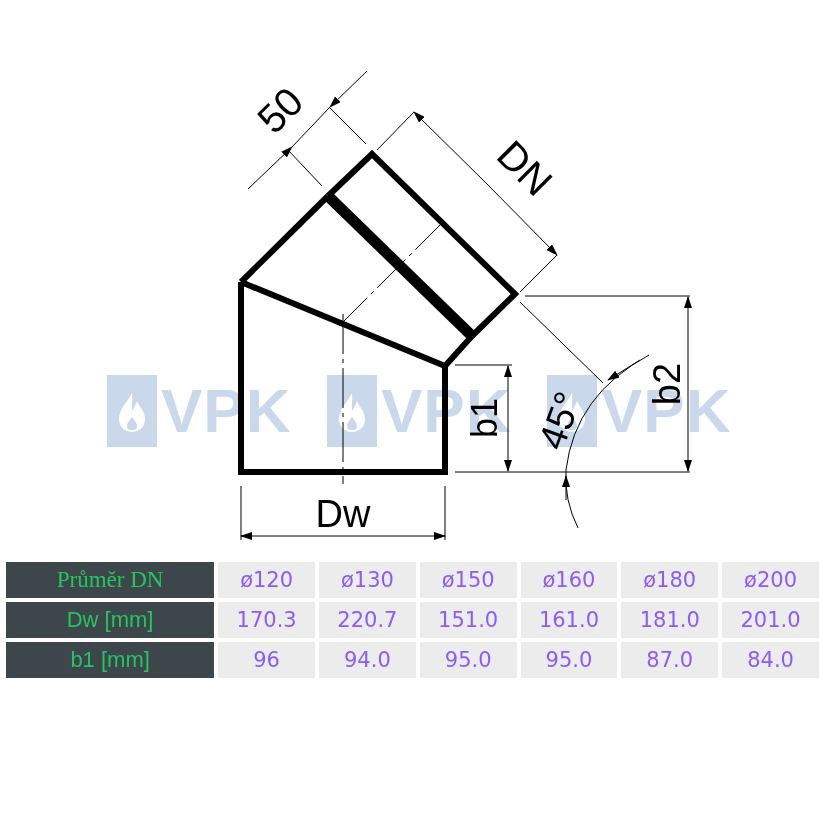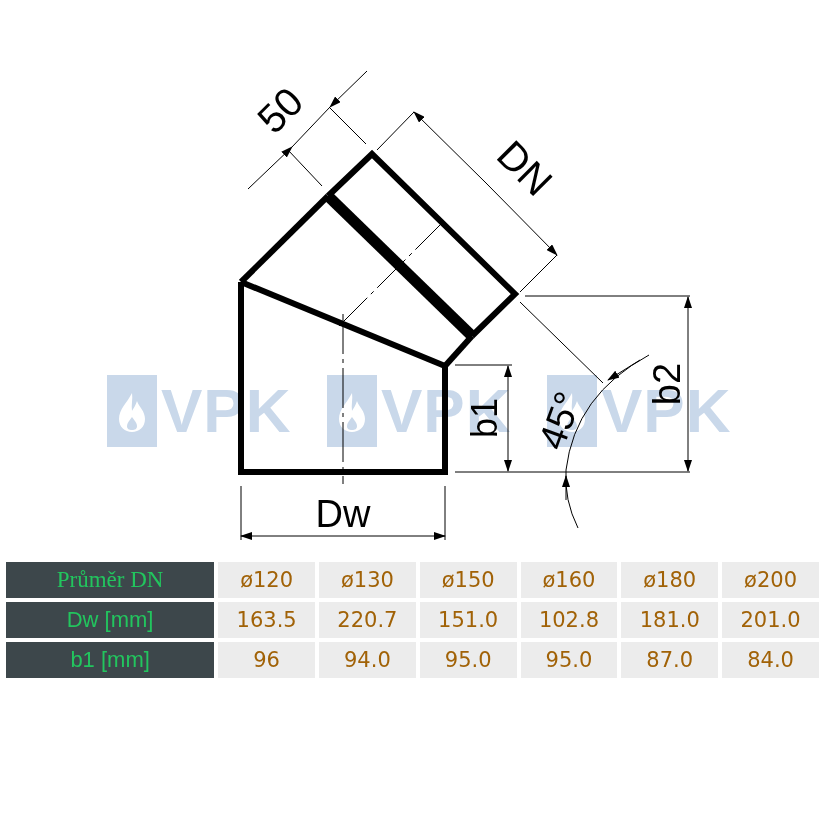--- a/index.html
+++ b/index.html
@@ -6,21 +6,21 @@
   body { width:823px; height:823px; position:relative; overflow:hidden; font-family:"DejaVu Sans", sans-serif; }
   .drawing { position:absolute; left:0; top:0; width:823px; height:560px; }
   .wm { position:absolute; top:375px; height:72px; display:flex; align-items:flex-start; }
   .wm .box { width:50px; height:72px; background:#c9d8ea; position:relative; }
   .wm .box svg { position:absolute; left:10px; top:16px; }
   .wm .txt { font-family:"Liberation Sans", sans-serif; font-weight:bold; font-size:62px; color:#c9d8ea; letter-spacing:1px; margin-left:4px; line-height:72px; }
   table.spec { position:absolute; left:2px; top:558px; border-collapse:separate; border-spacing:4px 4px; }
   table.spec td { height:36px; padding:0; text-align:center; vertical-align:middle; }
   td.hdr { width:209px; background:#3d474b; color:#22c55e; font-size:22px; font-family:"Liberation Sans", sans-serif; }
   td.hdr.serif { font-family:"Liberation Serif", serif; font-size:23px; }
-  td.val { width:97px; background:#ececec; color:#a16207; font-size:21px; font-family:"DejaVu Sans", sans-serif; }
+  td.val { width:97px; background:#ececec; color:#8b5cf6; font-size:21px; font-family:"DejaVu Sans", sans-serif; }
 </style>
 </head>
 <body>
 
 <div class="wm" style="left:107px">
   <div class="box">
     <svg width="30" height="42" viewBox="0 0 30 42">
         <path d="M15 2 C10 12 2 18 2 28 C2 36 8 41 15 41 C22 41 28 36 28 28 C28 20 22 16 20 10 C18 16 16 18 15 20 C14 14 16 8 15 2 Z M15 26 C12 30 10 32 10 35 C10 38 12 39 15 39 C18 39 20 38 20 35 C20 32 18 30 15 26Z" fill="#ffffff" fill-rule="evenodd"></path>
       </svg>
   </div>
@@ -122,24 +122,24 @@
     <td class="hdr serif">Průměr DN</td>
     <td class="val">ø120</td>
     <td class="val">ø130</td>
     <td class="val">ø150</td>
     <td class="val">ø160</td>
     <td class="val">ø180</td>
     <td class="val">ø200</td>
   </tr>
   <tr>
     <td class="hdr">Dw [mm]</td>
-    <td class="val">163.5</td>
+    <td class="val">170.3</td>
     <td class="val">220.7</td>
     <td class="val">151.0</td>
-    <td class="val">102.8</td>
+    <td class="val">161.0</td>
     <td class="val">181.0</td>
     <td class="val">201.0</td>
   </tr>
   <tr>
     <td class="hdr">b1 [mm]</td>
     <td class="val">96</td>
     <td class="val">94.0</td>
     <td class="val">95.0</td>
     <td class="val">95.0</td>
     <td class="val">87.0</td>

